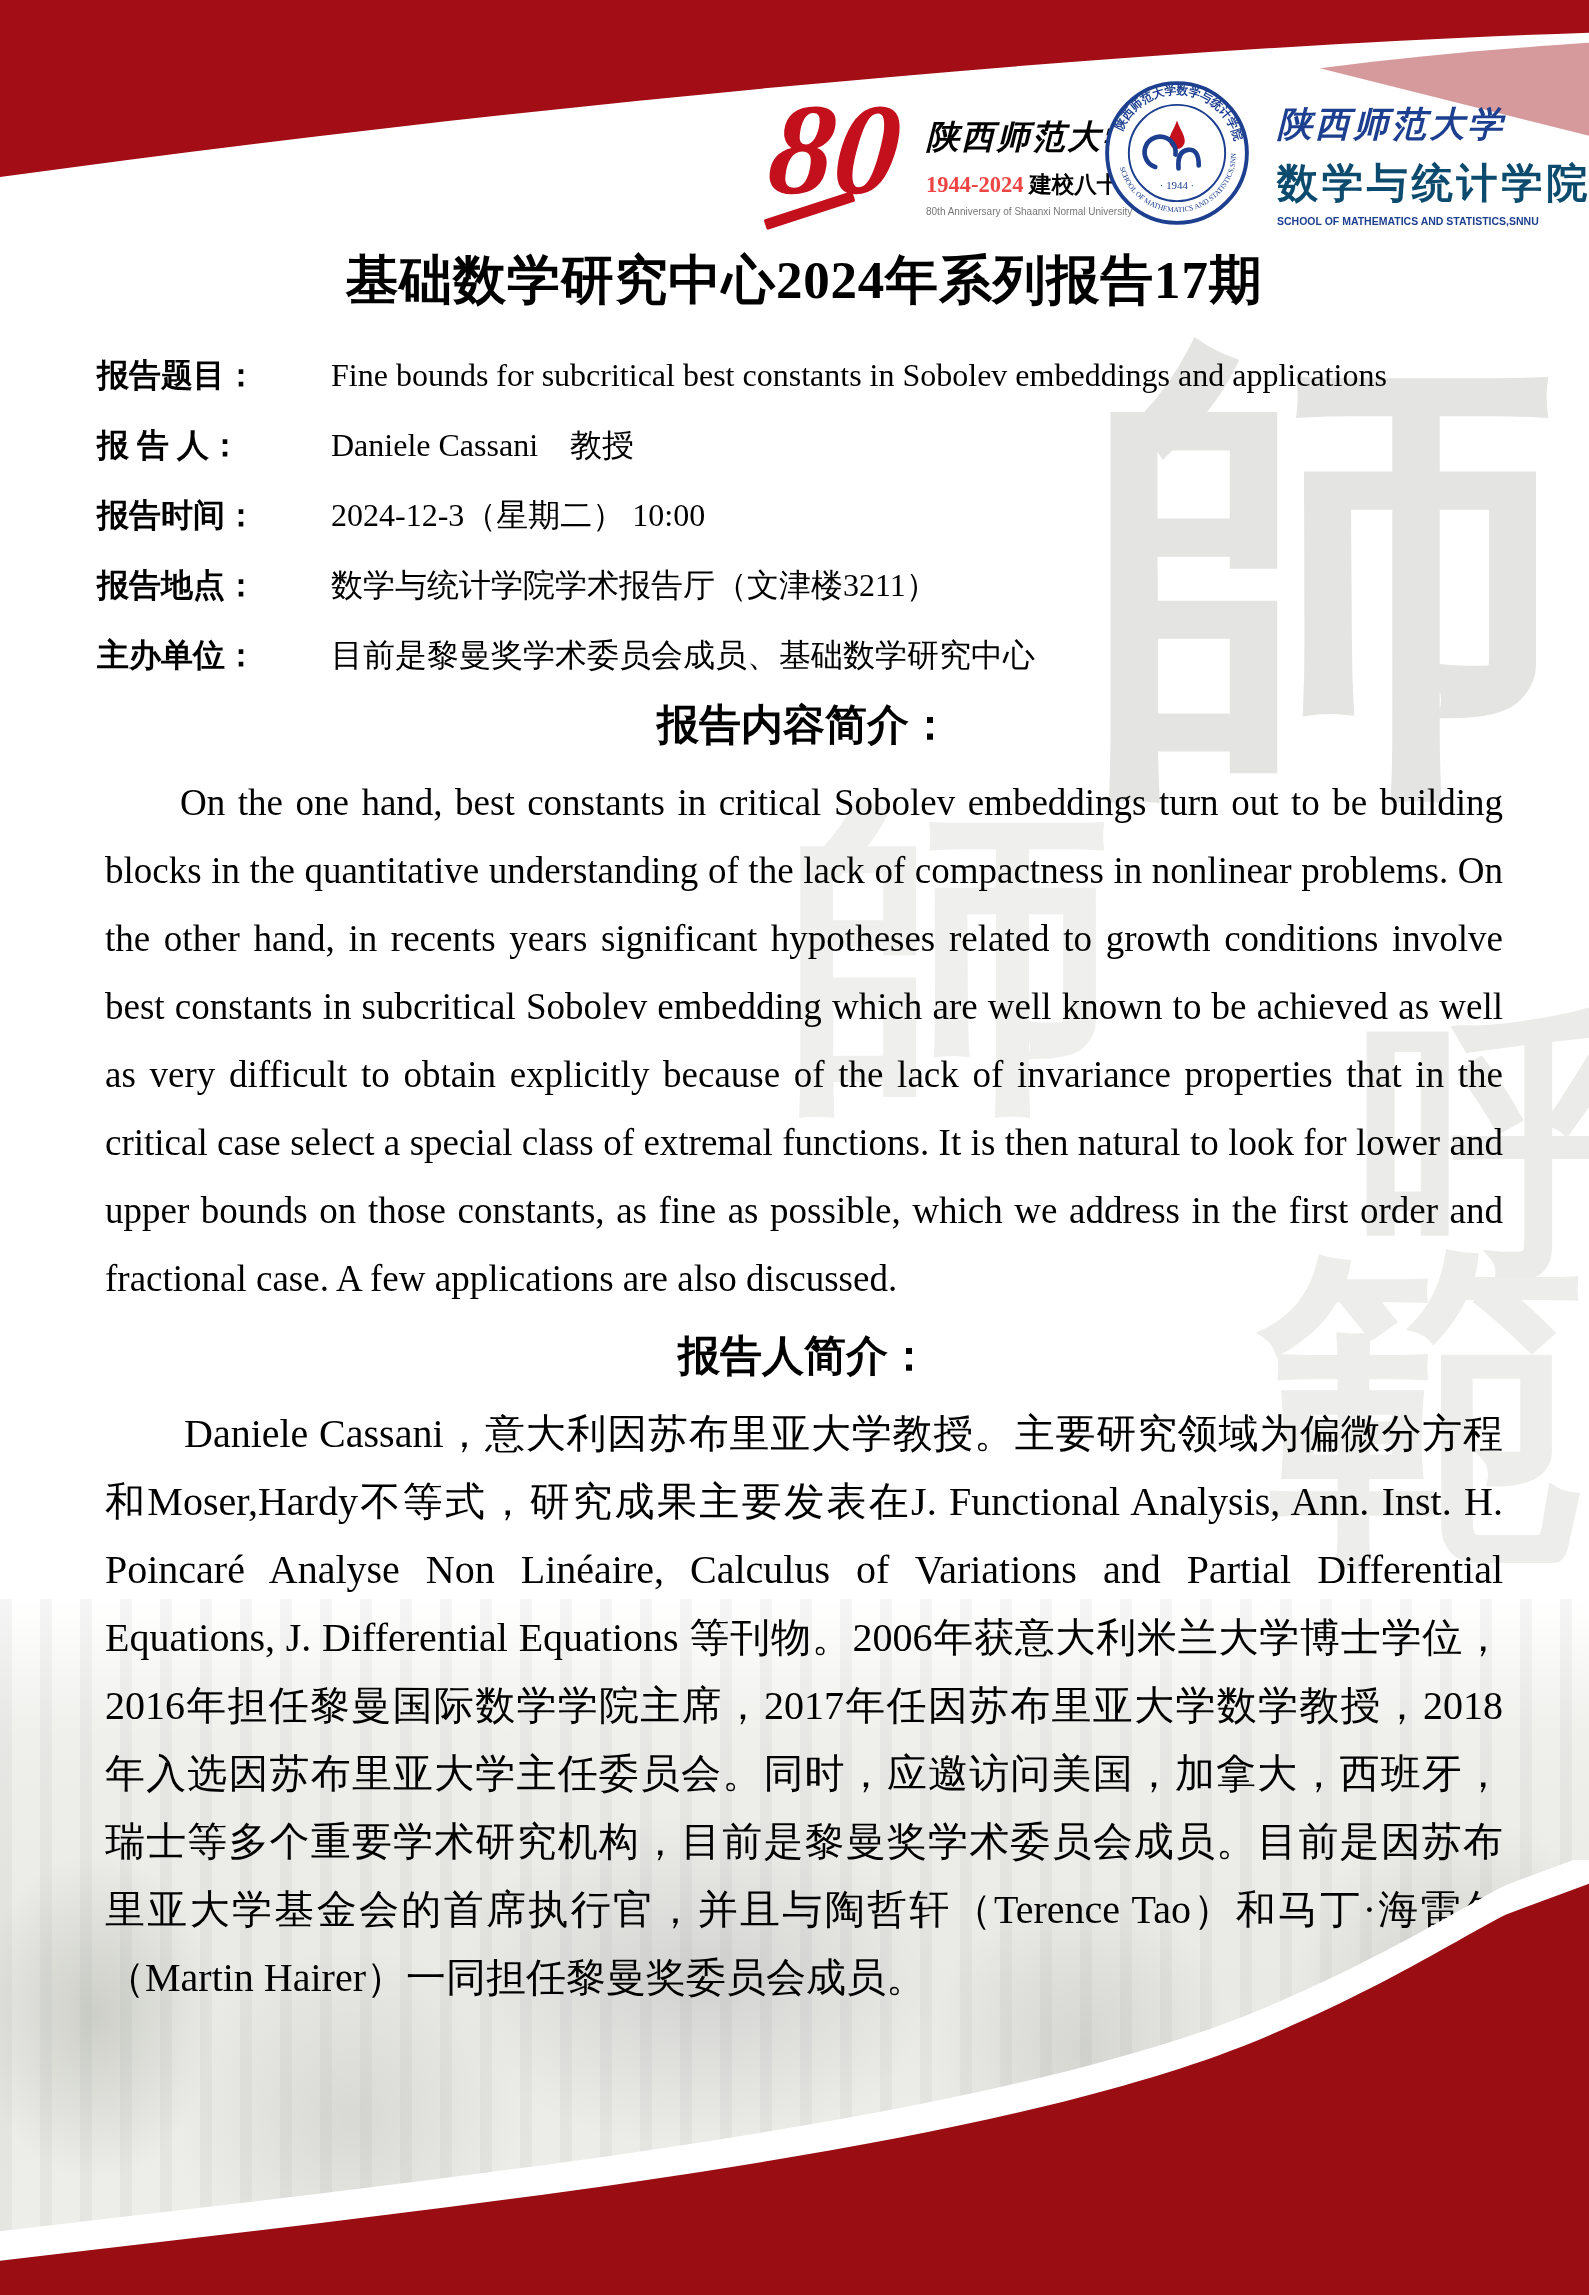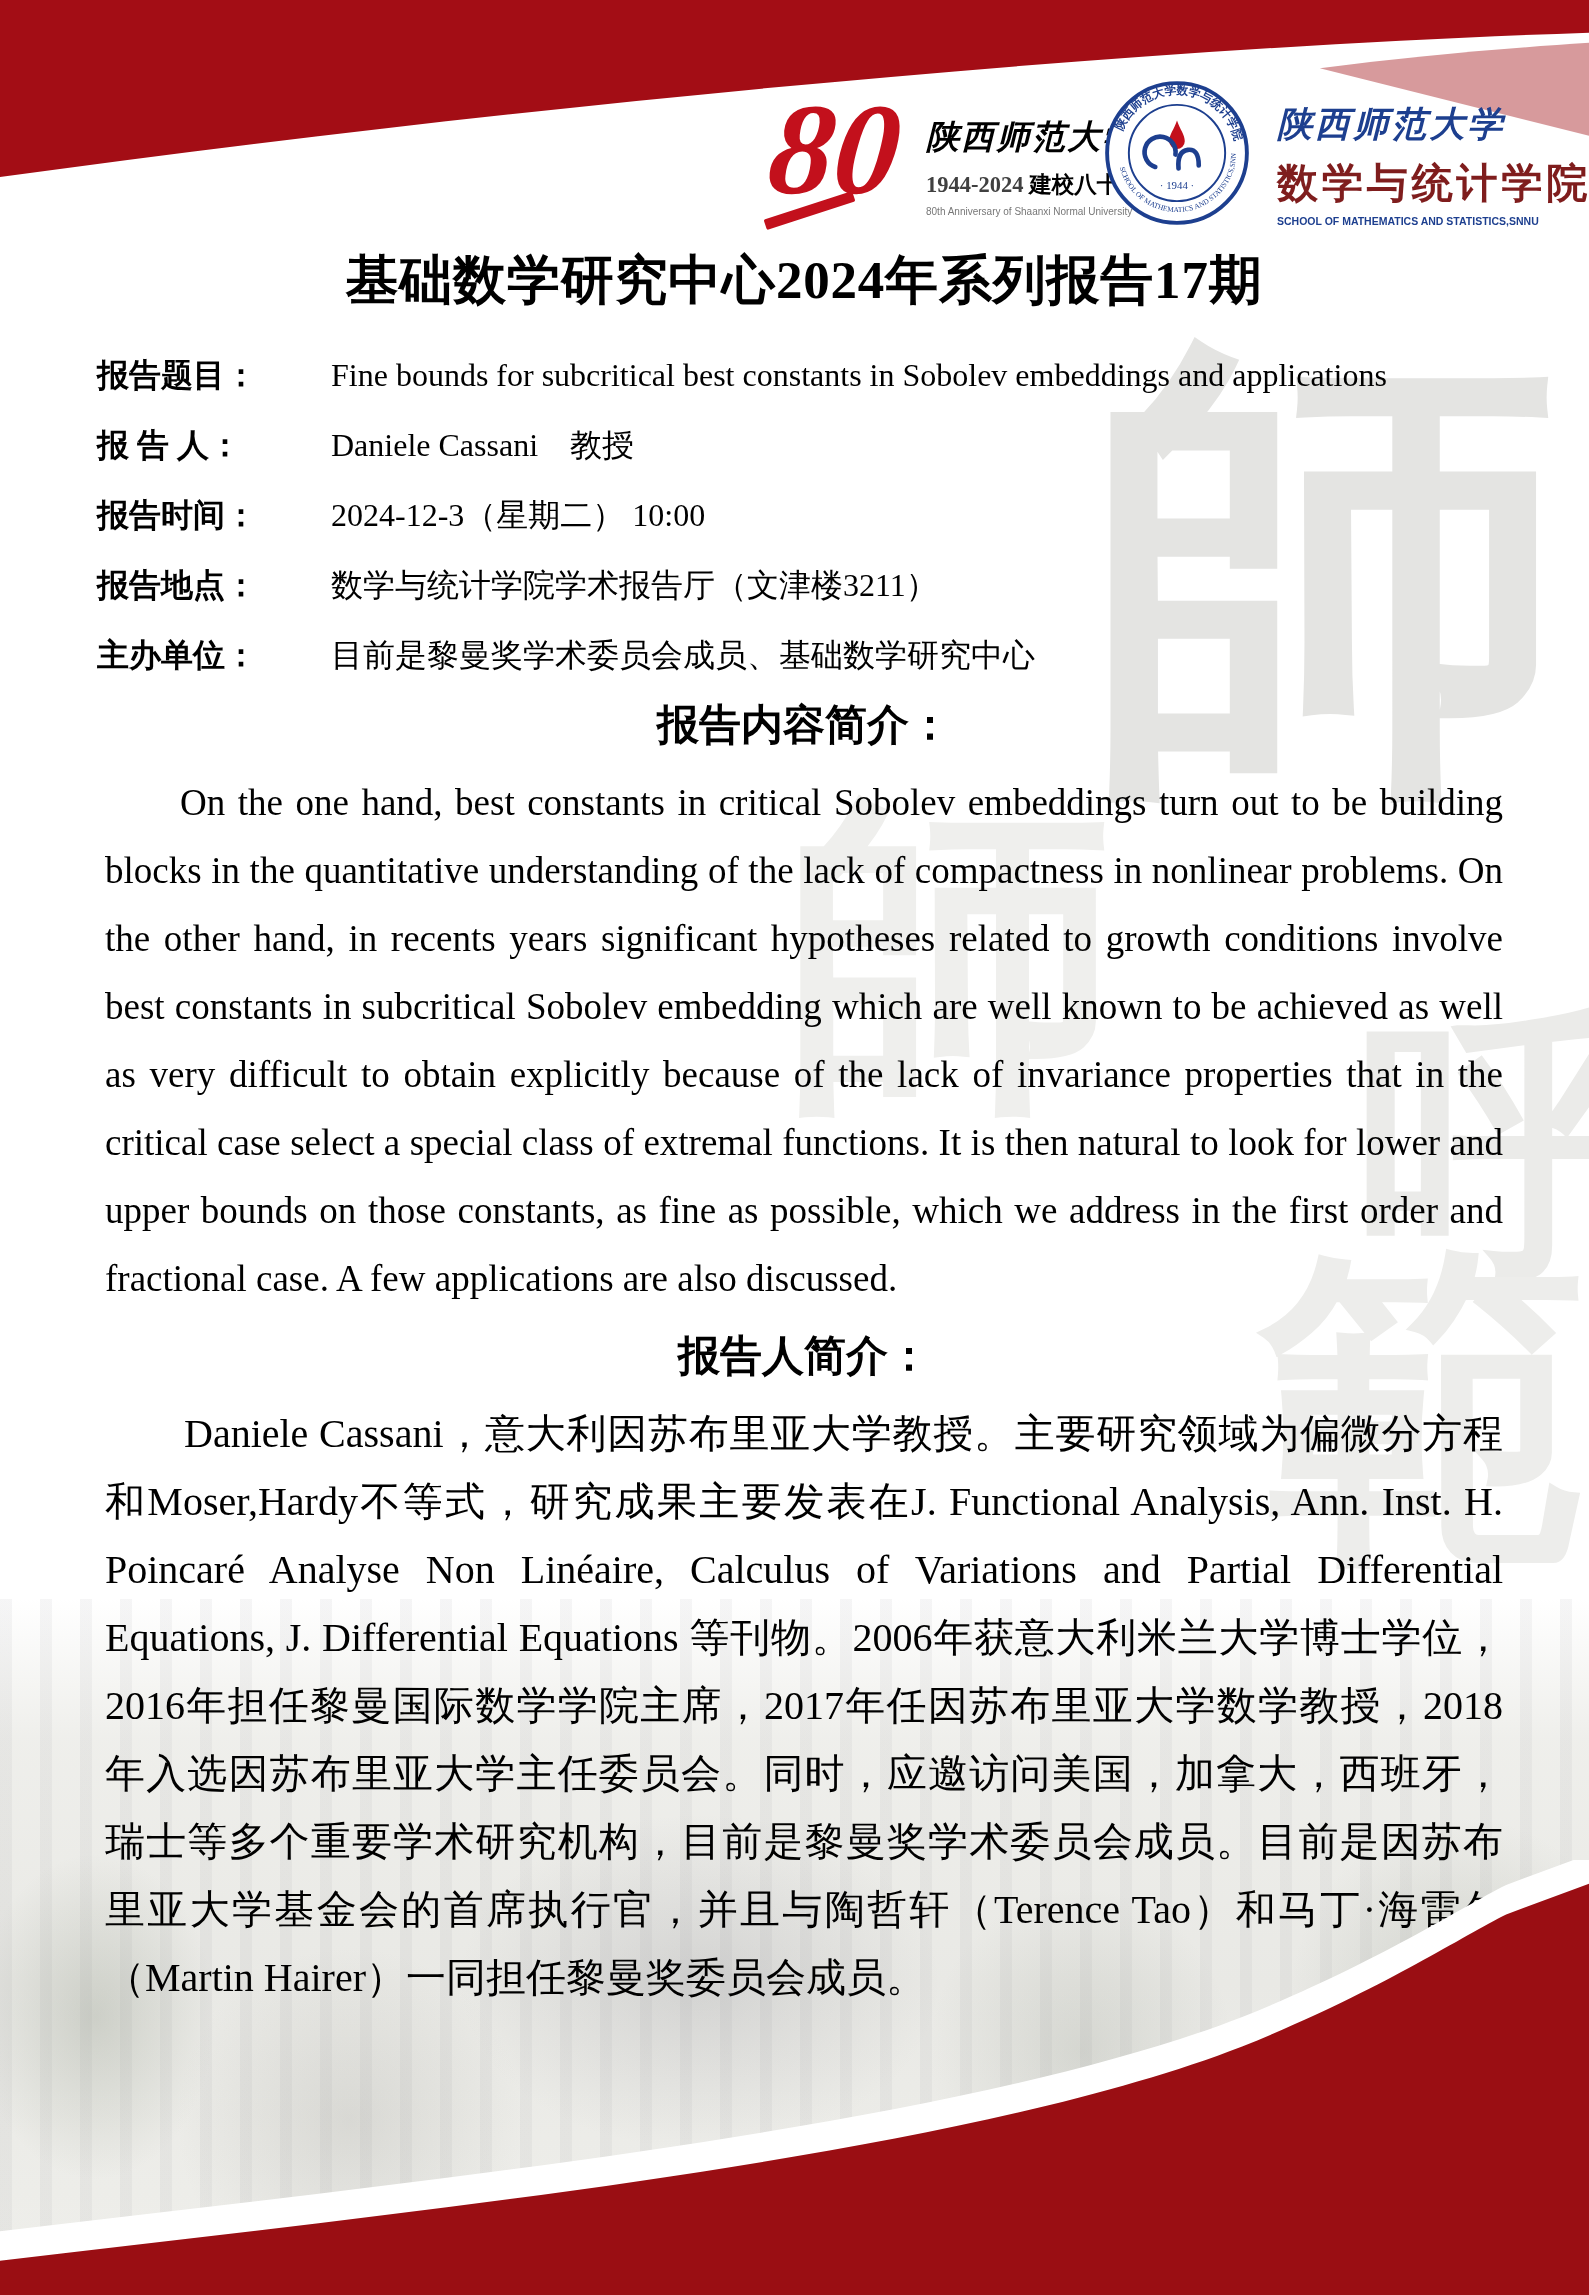--- a/index.html
+++ b/index.html
@@ -40,26 +40,26 @@
     font-style:italic;font-weight:bold;font-size:130px;line-height:155px;
     color:#c3101c;text-align:center;transform:skewX(-6deg);
   }
   .anniv-ribbon{
     position:absolute;left:22px;top:130px;width:93px;height:11px;
     background:#c3101c;transform:rotate(-18deg);border-radius:1.6px;
   }
   .anniv-text{position:absolute;left:185px;top:40px;width:179px;}
   .anniv-cn{font-weight:bold;font-size:33px;letter-spacing:2.3px;white-space:nowrap;font-style:italic;}
   .anniv-years{margin-top:9.3px;font-weight:bold;font-size:22.5px;white-space:nowrap;}
-  .anniv-years .yrs{color:#404040;}
+  .anniv-years .yrs{color:#ef4444;}
   .anniv-en{margin-top:6.2px;font-size:10px;color:#777;white-space:nowrap;font-family:"Liberation Sans",sans-serif;}
   .seal{position:absolute;left:363px;top:4.7px;width:146px;height:146px;}
   .school-text{position:absolute;left:536px;top:26px;width:311px;}
   .school-univ{font-weight:bold;font-style:italic;font-size:35px;color:#1d3f8f;letter-spacing:3.1px;white-space:nowrap;}
-  .school-name{margin-top:7.8px;font-weight:bold;font-size:41px;color:#7f1d1d;letter-spacing:3.9px;white-space:nowrap;font-family:"Liberation Sans",sans-serif;}
+  .school-name{margin-top:7.8px;font-weight:bold;font-size:41px;color:#0c4a6e;letter-spacing:3.9px;white-space:nowrap;font-family:"Liberation Sans",sans-serif;}
   .school-en{margin-top:4.7px;font-size:10.5px;color:#1d3f8f;white-space:nowrap;font-family:"Liberation Sans",sans-serif;font-weight:bold;}
   
   .content{position:absolute;left:97px;right:79px;top:245px;z-index:2;}
   .doc-title{
     text-align:center;font-weight:bold;font-size:53px;letter-spacing:0.8px;
     margin:0 0 23px 0;white-space:nowrap;
   }
   .info-row{display:flex;font-size:32px;line-height:70px;}
   .info-label{font-weight:bold;white-space:nowrap;width:234px;flex:0 0 234px;}
   .info-value{flex:1;}

